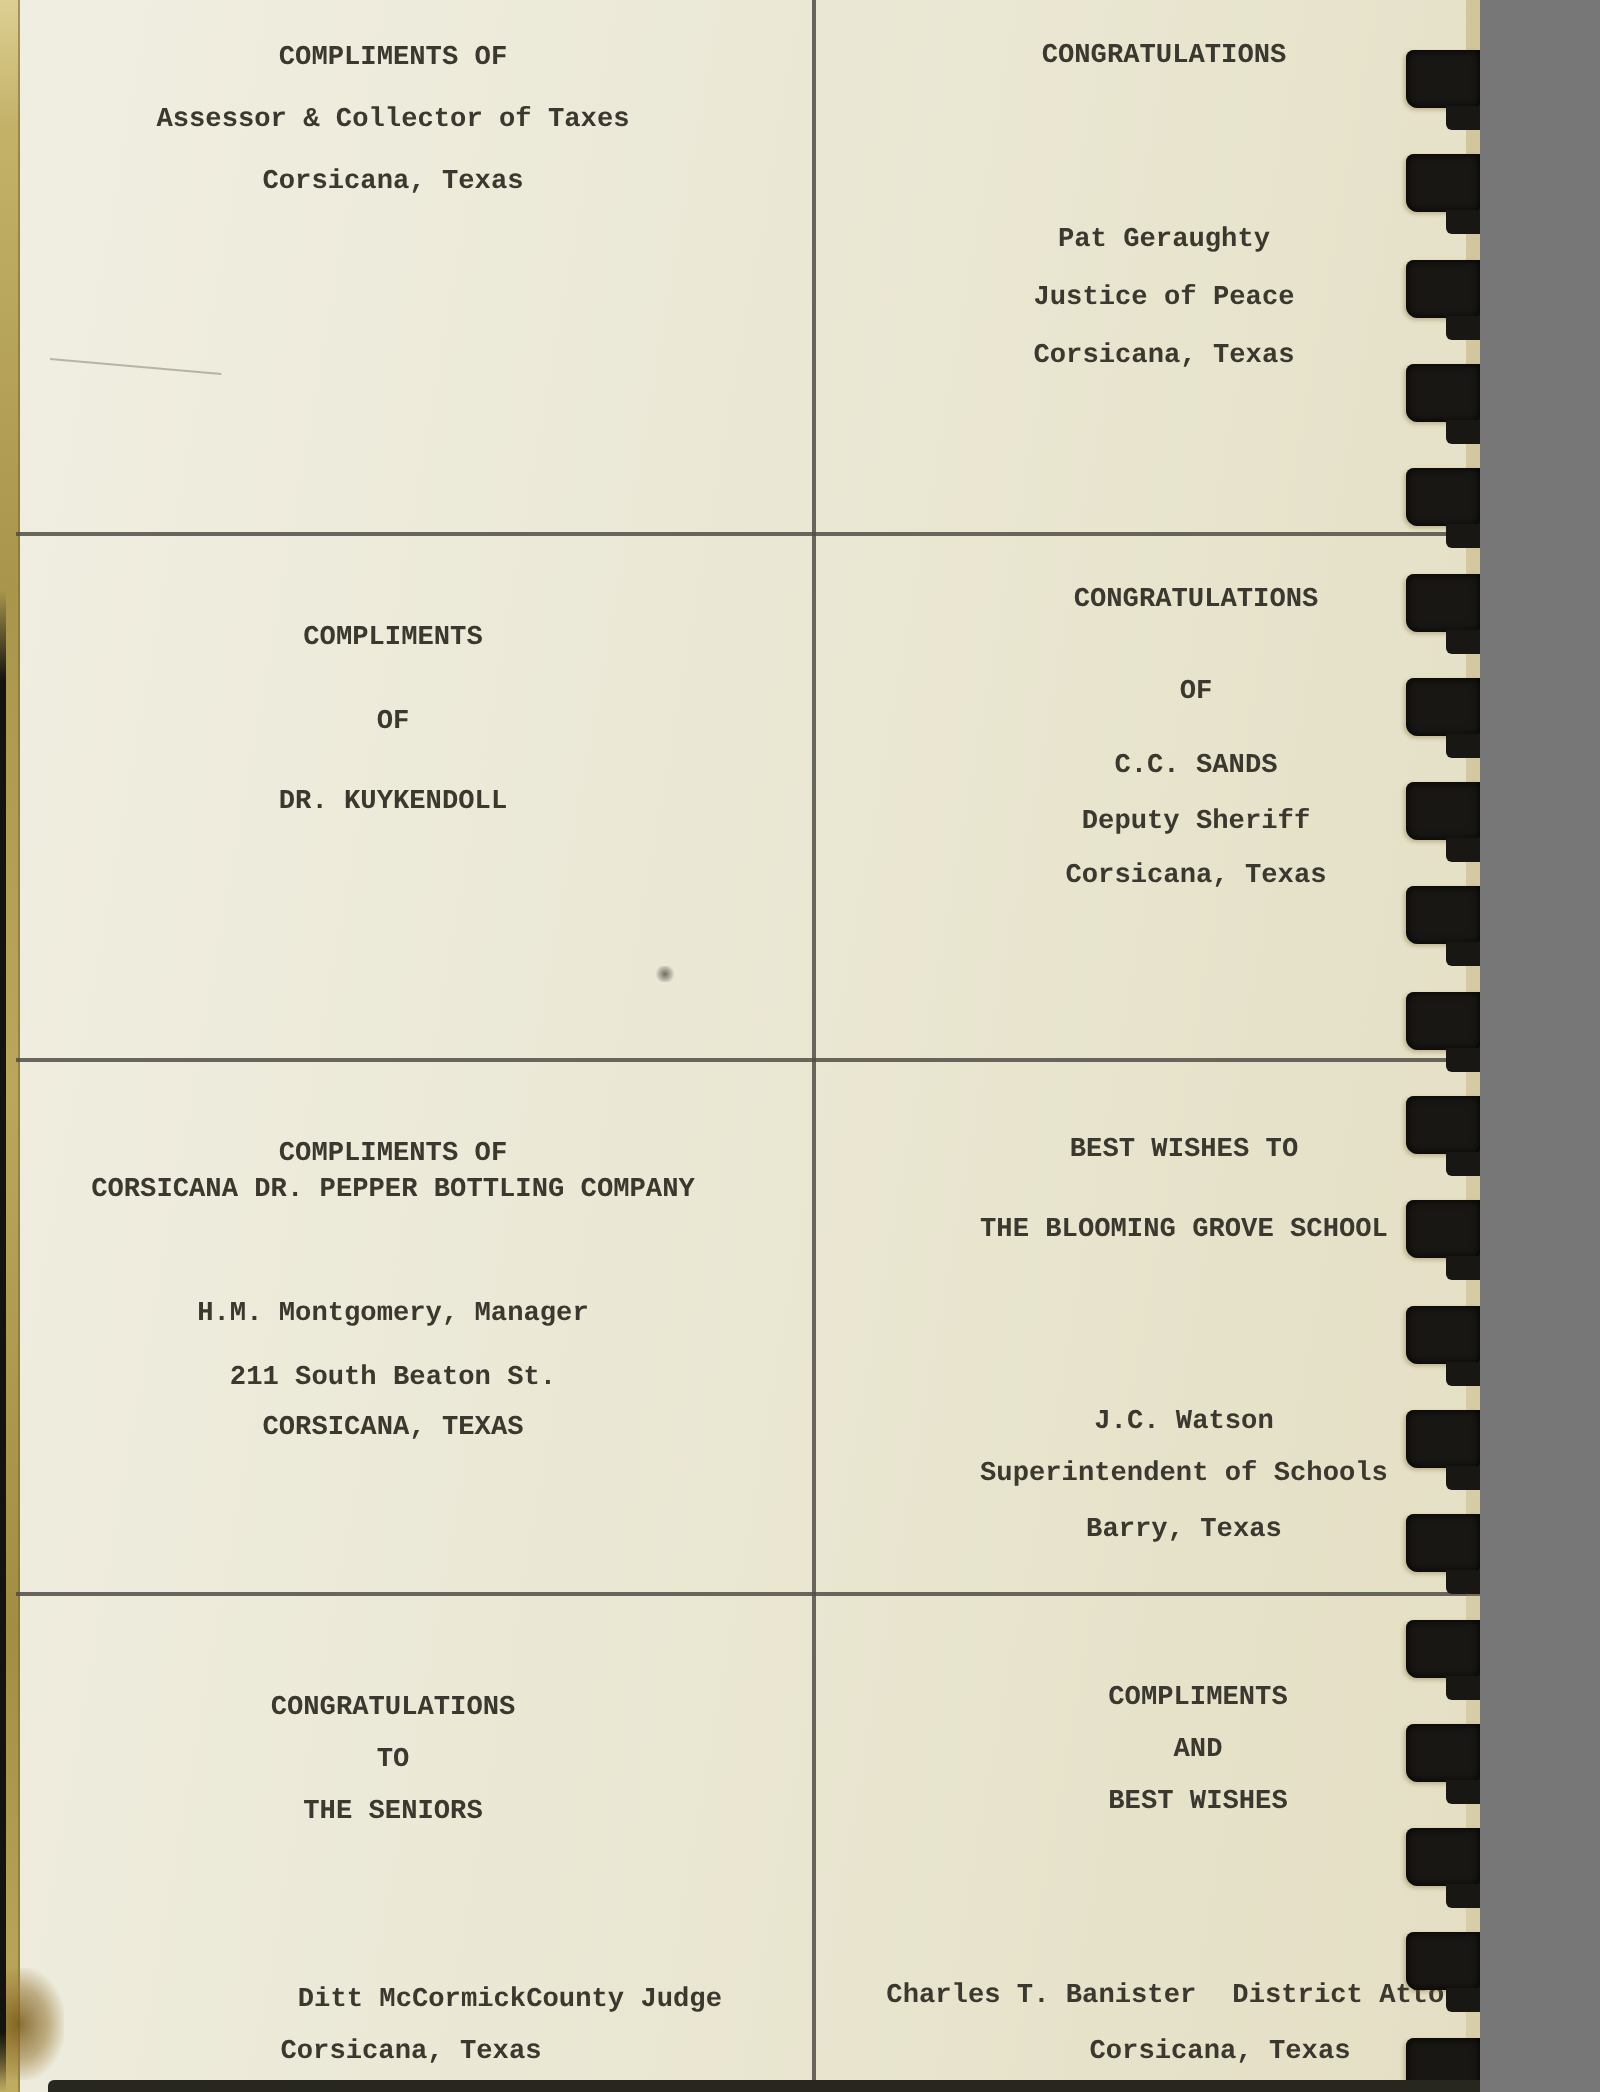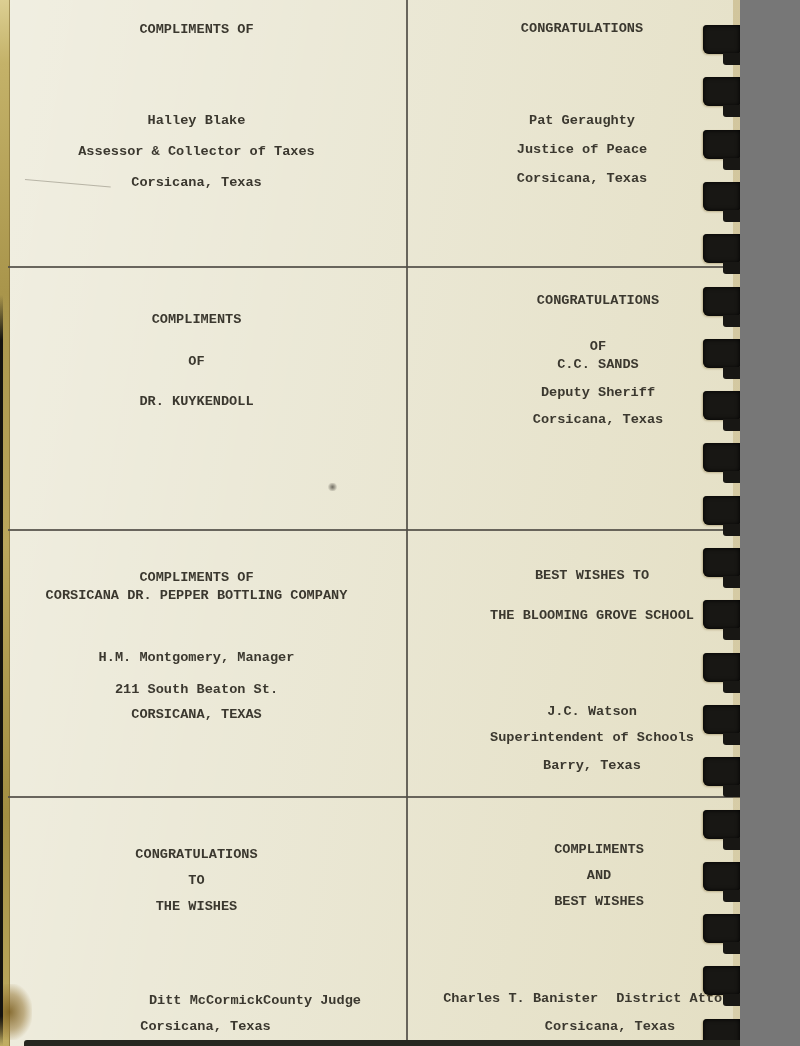--- a/index.html
+++ b/index.html
@@ -88,42 +88,41 @@
   <div class="spine-blotch"></div>
   <div class="scan-edge-left"></div>
 
   <div class="vline"></div>
   <div class="hline" id="hline-1"></div>
   <div class="hline" id="hline-2"></div>
   <div class="hline" id="hline-3"></div>
 
   <section class="cell col-l" id="cell-halley">
     <div class="ln">COMPLIMENTS OF</div>
-    <div class="ln" style="margin-top:73px">Halley Blake</div>
     <div class="ln" style="margin-top:13px">Assessor &amp; Collector of Taxes</div>
     <div class="ln" style="margin-top:13px">Corsicana, Texas</div>
   </section>
 
   <section class="cell col-r" id="cell-pat">
     <div class="ln">CONGRATULATIONS</div>
     <div class="ln" style="margin-top:74px">Pat Geraughty</div>
     <div class="ln" style="margin-top:11px">Justice of Peace</div>
     <div class="ln" style="margin-top:11px">Corsicana, Texas</div>
   </section>
 
   <section class="cell col-l" id="cell-kuyk">
     <div class="ln">COMPLIMENTS</div>
     <div class="ln" style="margin-top:24px">OF</div>
     <div class="ln" style="margin-top:22px">DR. KUYKENDOLL</div>
   </section>
 
   <section class="cell col-r" id="cell-sands">
     <div class="ln">CONGRATULATIONS</div>
     <div class="ln" style="margin-top:28px">OF</div>
-    <div class="ln" style="">C.C. SANDS</div>
+    <div class="ln" style="margin-top:19px">C.C. SANDS</div>
     <div class="ln" style="margin-top:10px">Deputy Sheriff</div>
     <div class="ln" style="margin-top:9px">Corsicana, Texas</div>
   </section>
 
   <section class="cell col-l" id="cell-pepper">
     <div class="ln">COMPLIMENTS OF</div>
     <div class="ln" style="">CORSICANA DR. PEPPER BOTTLING COMPANY</div>
     <div class="ln" style="margin-top:44px">H.M. Montgomery, Manager</div>
     <div class="ln" style="margin-top:14px">211 South Beaton St.</div>
     <div class="ln" style="margin-top:7px">CORSICANA, TEXAS</div>
@@ -133,21 +132,21 @@
     <div class="ln">BEST WISHES TO</div>
     <div class="ln" style="margin-top:22px">THE BLOOMING GROVE SCHOOL</div>
     <div class="ln" style="margin-top:78px">J.C. Watson</div>
     <div class="ln" style="margin-top:8px">Superintendent of Schools</div>
     <div class="ln" style="margin-top:10px">Barry, Texas</div>
   </section>
 
   <section class="cell col-l" id="cell-mccormick">
     <div class="ln">CONGRATULATIONS</div>
     <div class="ln" style="margin-top:8px">TO</div>
-    <div class="ln" style="margin-top:8px">THE WISHES</div>
+    <div class="ln" style="margin-top:8px">THE SENIORS</div>
     <div class="sig-row sig-between" style="margin-top:76px">
       <span>Ditt McCormick</span>
       <span>County Judge</span>
     </div>
     <div class="ln" style="margin-top:8px;text-indent:18px">Corsicana, Texas</div>
   </section>
 
   <section class="cell col-r" id="cell-banister">
     <div class="ln">COMPLIMENTS</div>
     <div class="ln" style="margin-top:8px">AND</div>

